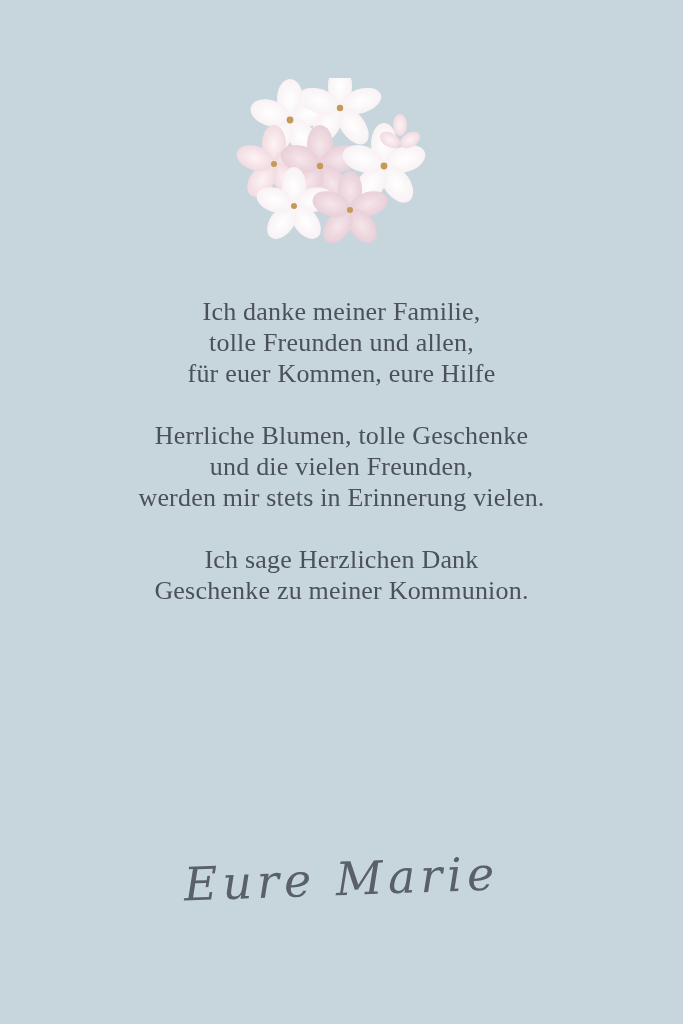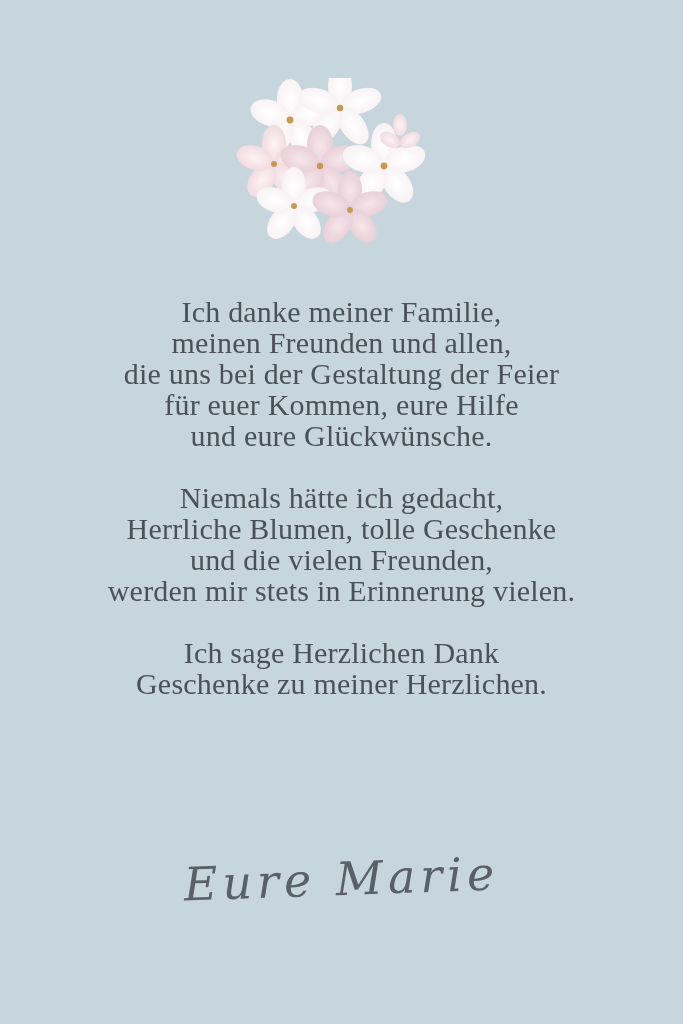--- a/index.html
+++ b/index.html
@@ -35,21 +35,21 @@
   }
 
   
   .message {
     position: absolute;
     left: 0;
     right: 0;
     top: 296px;
     text-align: center;
     color: #4b5158;
-    font-size: 30px;
+    font-size: 26px;
     line-height: 31px;
     letter-spacing: 0.2px;
     font-family: "Liberation Serif", serif;
   }
   .stanza {
     margin: 0 0 31px 0;
   }
   .stanza:last-child {
     margin-bottom: 0;
   }
@@ -180,35 +180,32 @@
           <ellipse cx="-10" cy="4" rx="7" ry="11" transform="rotate(-60 -10 4)"></ellipse>
         </g>
       </g>
     </svg>
   </div>
 
   <div class="message">
 
     <p class="stanza">
       <span class="line">Ich danke meiner Familie,</span>
-      <span class="line">meinen Freunden und allen,</span>
-      <span class="line">die uns bei der Gestaltung der Feier</span>
+      <span class="line">tolle Freunden und allen,</span>
       <span class="line">für euer Kommen, eure Hilfe</span>
-      <span class="line">und eure Glückwünsche.</span>
     </p>
 
     <p class="stanza">
-      <span class="line">Niemals hätte ich gedacht,</span>
       <span class="line">Herrliche Blumen, tolle Geschenke</span>
       <span class="line">und die vielen Freunden,</span>
       <span class="line">werden mir stets in Erinnerung vielen.</span>
     </p>
 
     <p class="stanza">
       <span class="line">Ich sage Herzlichen Dank</span>
-      <span class="line">Geschenke zu meiner Herzlichen.</span>
+      <span class="line">Geschenke zu meiner Kommunion.</span>
     </p>
 
   </div>
 
   <div class="signature">Eure Marie</div>
 
 </div>
 
 </body></html>

